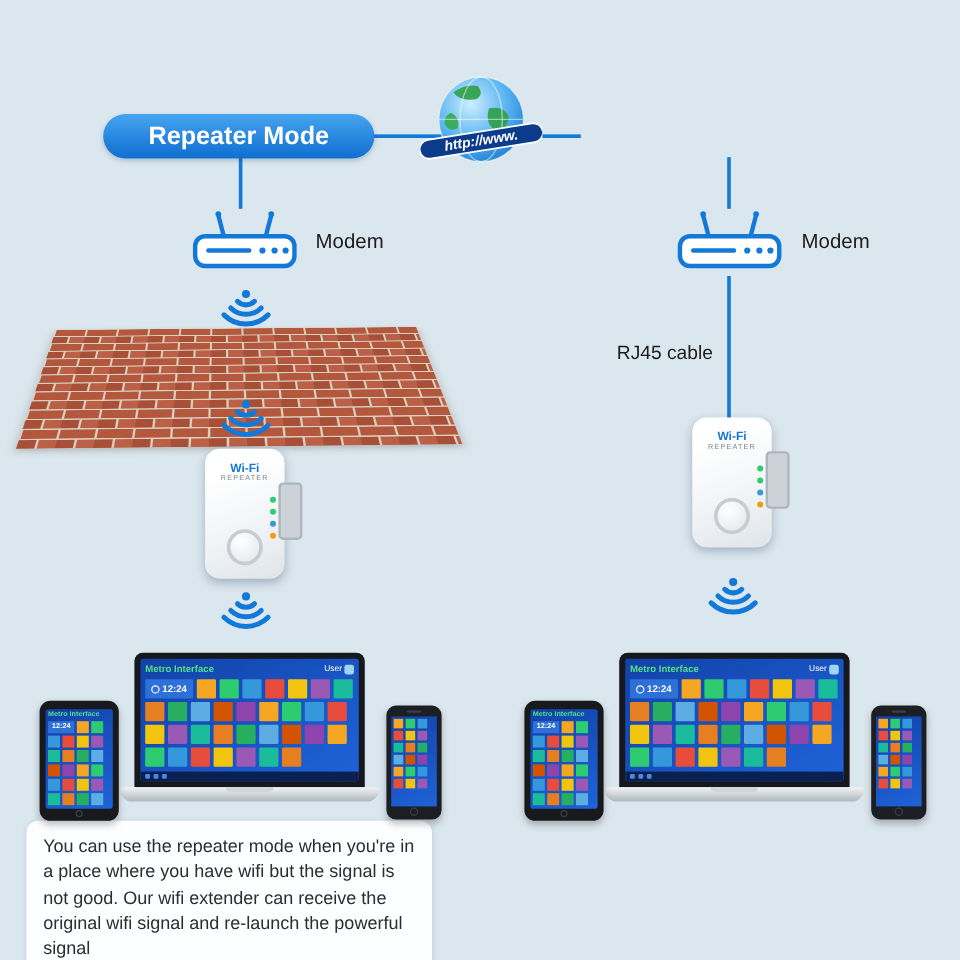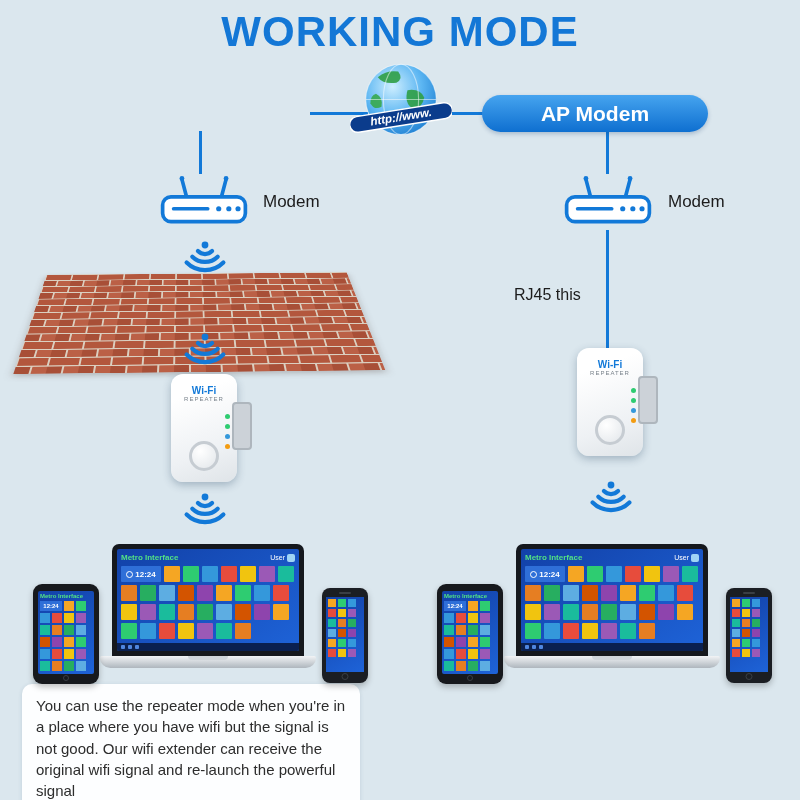--- a/index.html
+++ b/index.html
@@ -121,21 +121,20 @@
   .note { position:absolute; background:#fdfeff; border-radius:10px; padding:11px 14px;
     font-size:15px; line-height:1.42; color:#2d2d2d; box-shadow:0 1px 4px rgba(50,80,110,.15); }
   #note-left { left:22px; top:684px; width:338px; }
   #note-right { left:420px; top:684px; width:346px; }
 </style>
 </head>
 <body>
 
 <div class="canvas">
 
-  <h1 class="page-title">WORKING MODE</h1>
 
   <div class="hline" id="hl-left"></div>
   <div class="hline" id="hl-right"></div>
   <div class="vline" id="vl-left"></div>
   <div class="vline" id="vl-right"></div>
   <div class="vline" id="vl-cable"></div>
 
   <div class="globe-wrap">
     <svg viewBox="0 0 110 100" width="100%" height="100%">
       <defs>
@@ -152,21 +151,21 @@
       <circle cx="55" cy="44" r="38" fill="none" stroke="rgba(255,255,255,0.45)" stroke-width="1.2"></circle>
       <ellipse cx="55" cy="44" rx="19" ry="38" fill="none" stroke="rgba(255,255,255,0.5)" stroke-width="1.2"></ellipse>
       <line x1="17" y1="44" x2="93" y2="44" stroke="rgba(255,255,255,0.5)" stroke-width="1.2"></line>
       <g transform="rotate(-9 55 63)">
         <rect x="-1" y="55" width="112" height="17" rx="8.5" fill="#0b3c8c" stroke="#ffffff" stroke-width="1.6"></rect>
         <text x="55" y="67" text-anchor="middle" font-size="12.5" font-style="italic" font-weight="bold" fill="#ffffff">http://www.</text>
       </g>
     </svg>
   </div>
 
-  <div class="pill" id="pill-right">AP Modem</div>
+  <div class="pill" id="pill-left">Repeater Mode</div>
 
   <div class="modem" id="modem-left">
     <svg viewBox="0 0 100 62" width="100%" height="100%">
       <line x1="31" y1="27" x2="26" y2="8" class="mstroke"></line>
         <circle cx="26" cy="7" r="2.6" fill="#1279d8"></circle>
       <line x1="69" y1="27" x2="74" y2="8" class="mstroke"></line>
         <circle cx="74" cy="7" r="2.6" fill="#1279d8"></circle>
       <rect x="5" y="27" width="90" height="27" rx="9" fill="#ffffff" stroke="#1279d8" stroke-width="4"></rect>
       <line x1="17" y1="40" x2="54" y2="40" class="mstroke"></line>
       <circle cx="66" cy="40" r="2.8" fill="#1279d8"></circle>
@@ -184,21 +183,21 @@
         <circle cx="74" cy="7" r="2.6" fill="#1279d8"></circle>
       <rect x="5" y="27" width="90" height="27" rx="9" fill="#ffffff" stroke="#1279d8" stroke-width="4"></rect>
       <line x1="17" y1="40" x2="54" y2="40" class="mstroke"></line>
       <circle cx="66" cy="40" r="2.8" fill="#1279d8"></circle>
         <circle cx="77" cy="40" r="2.8" fill="#1279d8"></circle>
         <circle cx="87" cy="40" r="2.8" fill="#1279d8"></circle>
     </svg>
   </div>
   <div class="dev-label" id="label-modem-right">Modem</div>
 
-  <div class="cable-label">RJ45 this</div>
+  <div class="cable-label">RJ45 cable</div>
 
   <div class="wifi" id="wifi-l1">
     <svg viewBox="0 0 64 34" width="100%" height="100%">
         <circle cx="32" cy="6" r="3.4" fill="#1279d8"></circle>
       <path d="M24.9 12.1 A10 10 0 0 0 39.1 12.1"></path>
         <path d="M19.3 17.7 A18 18 0 0 0 44.7 17.7"></path>
         <path d="M13.6 23.4 A26 26 0 0 0 50.4 23.4"></path>
       </svg>
   </div>
   <div class="wifi" id="wifi-l2">

